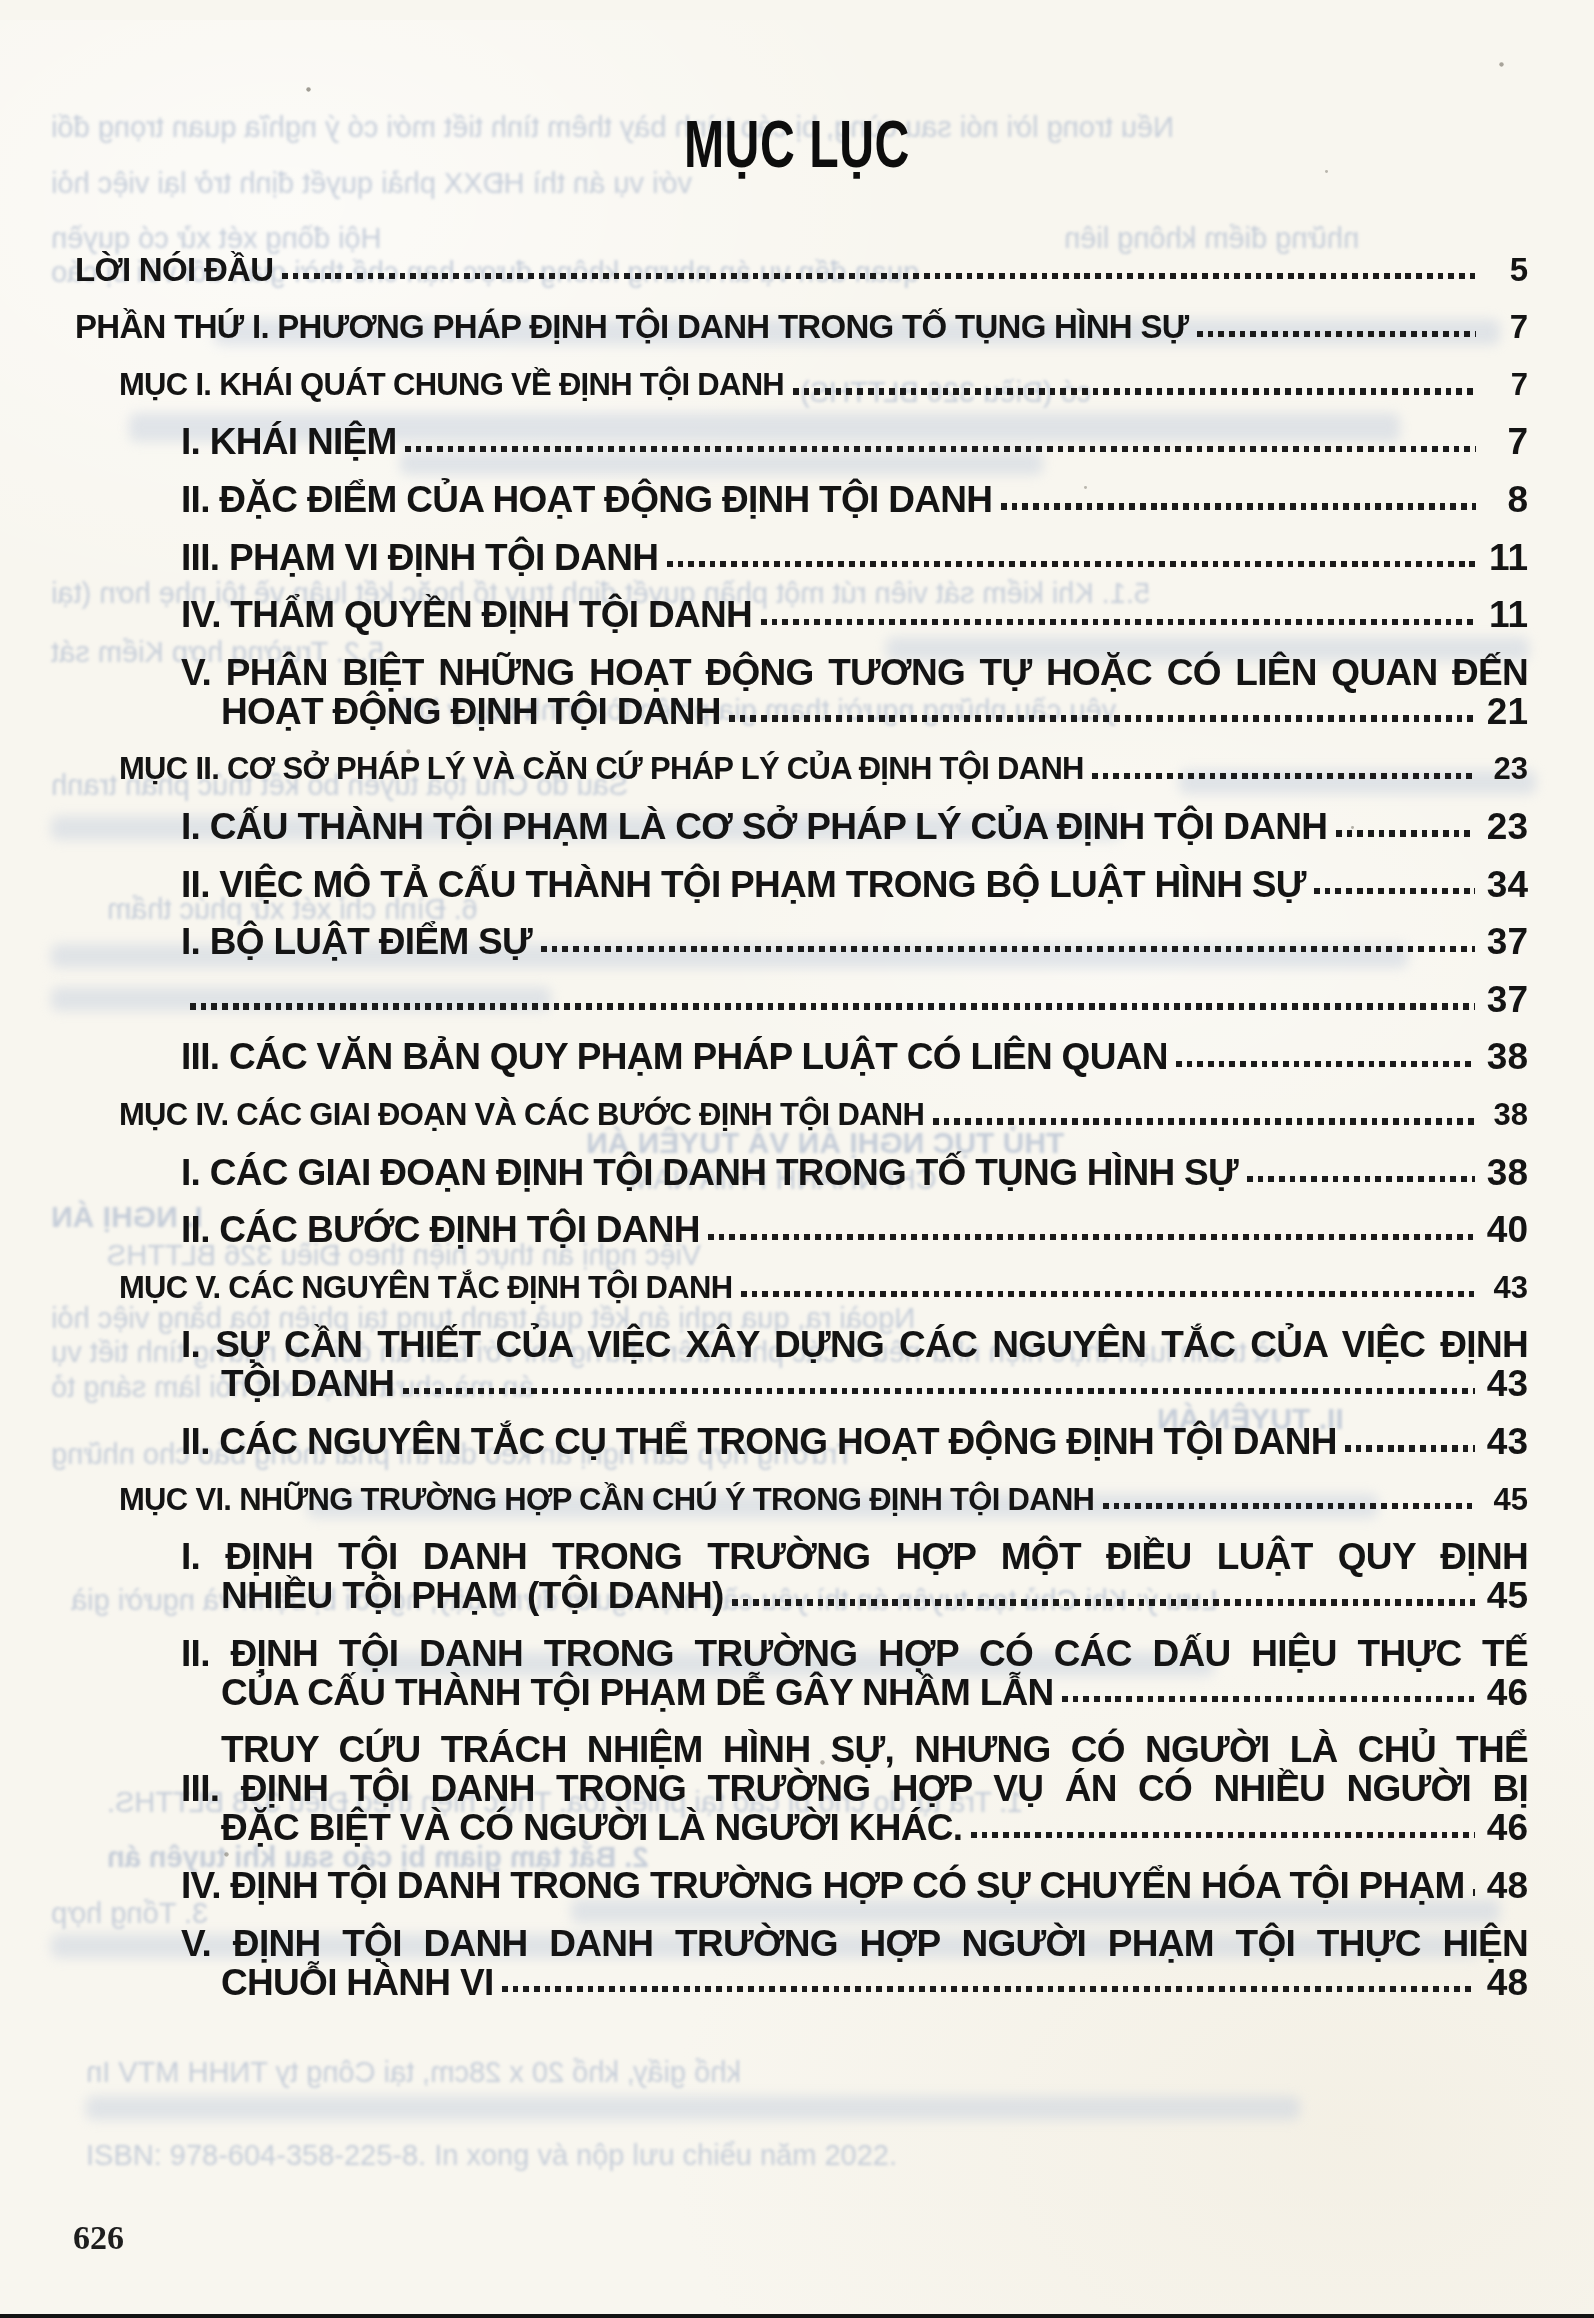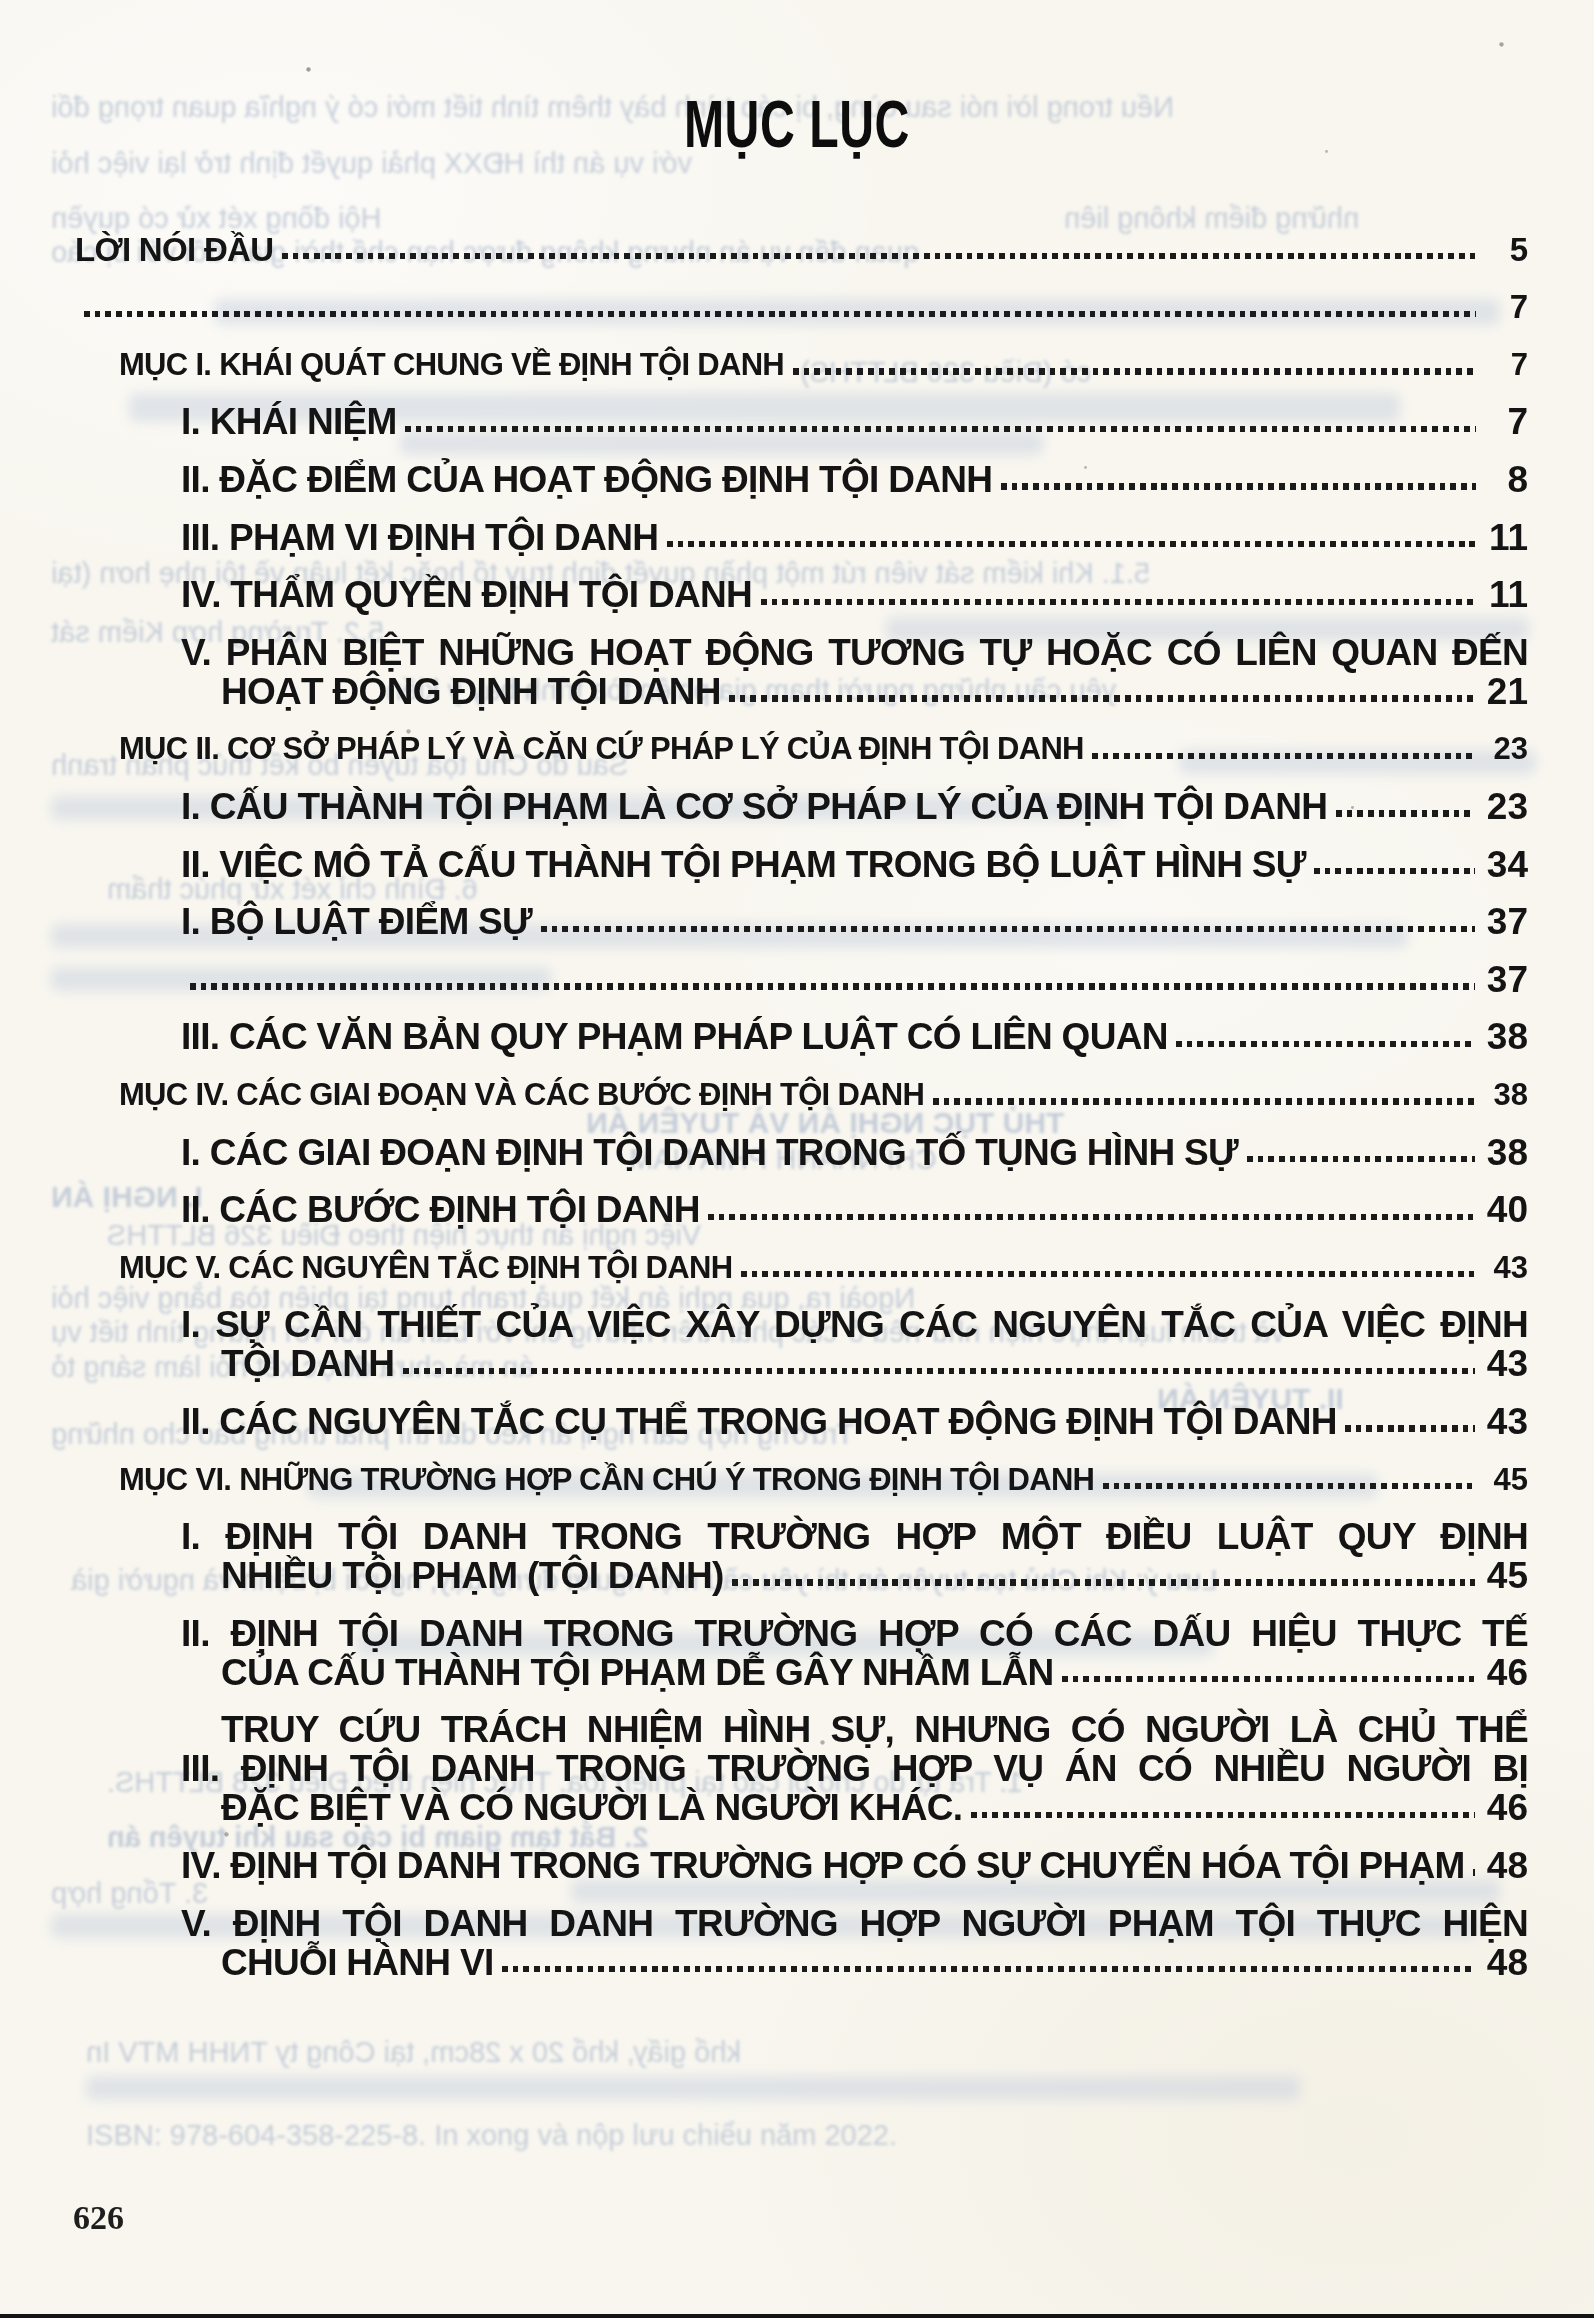--- a/index.html
+++ b/index.html
@@ -8,20 +8,21 @@
     background:#f8f6ef;
     font-family:"Liberation Sans", sans-serif;
   }
   .paper{
     position:absolute;inset:0;
     background:
       radial-gradient(1000px 643px at 18% 8%, rgba(255,255,255,.55), transparent 65%),
       radial-gradient(1143px 786px at 85% 92%, rgba(238,232,216,.45), transparent 60%),
       radial-gradient(643px 357px at 70% 40%, rgba(255,255,255,.35), transparent 70%),
       #f8f6ef;
+    margin-top: 20px;
   }
   
   .bleed{position:absolute;inset:0;pointer-events:none;}
   .bt{
     position:absolute;color:#b9c3d3;opacity:.8;filter:blur(1.4px);
     white-space:nowrap;font-weight:normal;overflow:visible;
   }
   .bt .in{display:inline-block;}
   .bt.m .in{transform:scaleX(-1);transform-origin:center;}
   .bt.bold{font-weight:bold;}
@@ -120,20 +121,21 @@
   <div class="toc" id="toc-entries">
       <div class="entry lv1">
         <div class="line last">
           <span class="txt">LỜI NÓI ĐẦU</span>
           <span class="dots"></span>
           <span class="pg">5</span>
         </div>
       </div>
       <div class="entry lv1">
         <div class="line last">
+          <span class="txt">PHẦN THỨ I. PHƯƠNG PHÁP ĐỊNH TỘI DANH TRONG TỐ TỤNG HÌNH SỰ</span>
           <span class="dots"></span>
           <span class="pg">7</span>
         </div>
       </div>
       <div class="entry lv2">
         <div class="line last">
           <span class="txt">MỤC I. KHÁI QUÁT CHUNG VỀ ĐỊNH TỘI DANH</span>
           <span class="dots"></span>
           <span class="pg">7</span>
         </div>

